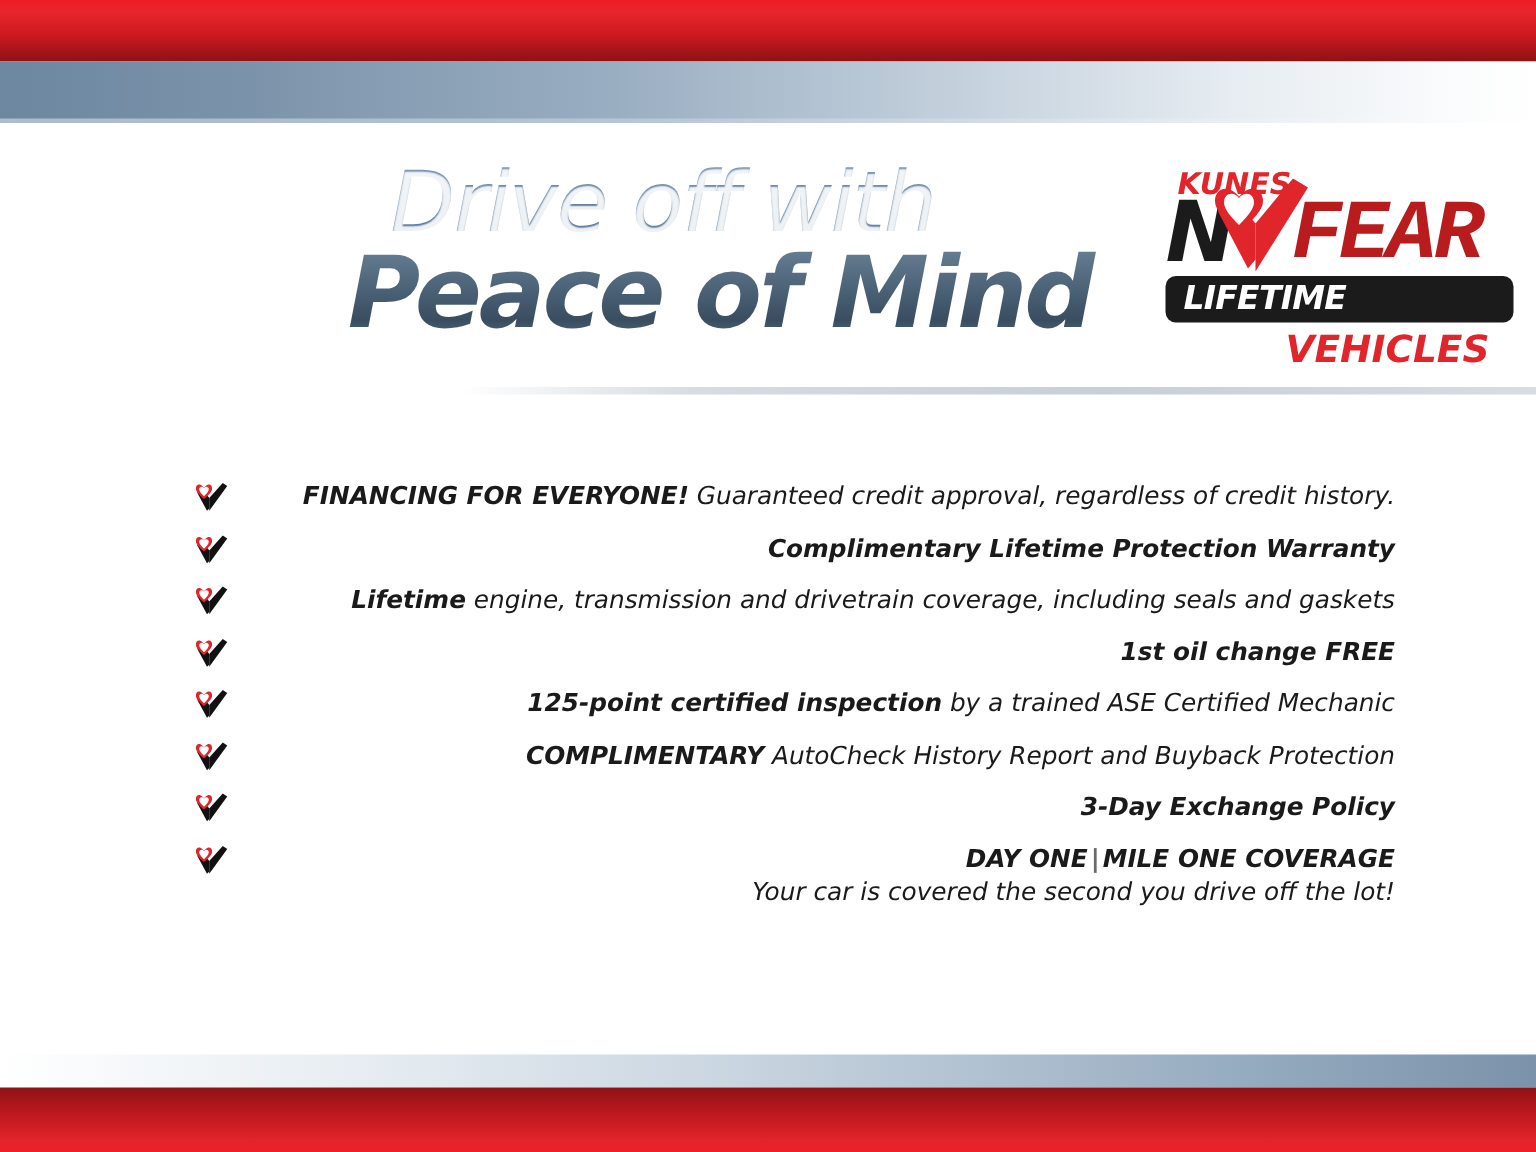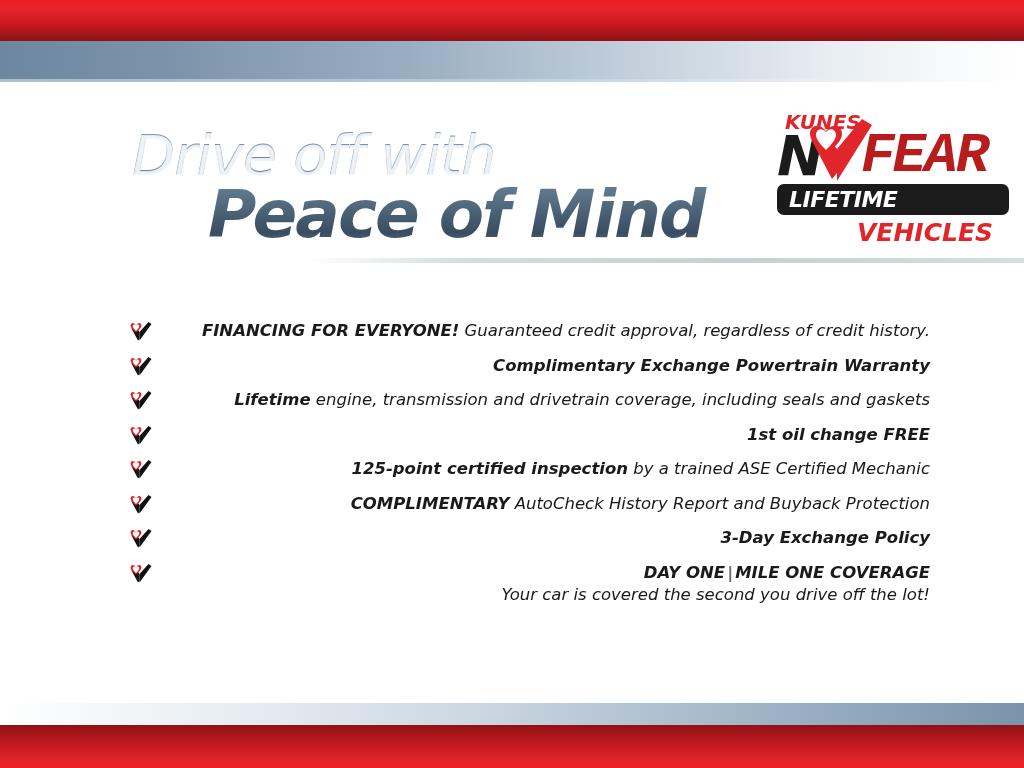--- a/index.html
+++ b/index.html
@@ -51,22 +51,23 @@
     position: absolute;
     left: 0; top: 725px;
     width: 1024px; height: 43px;
     background: linear-gradient(to bottom, #8e1216 0%, #9d1418 12%, #c21920 45%, #e0242b 80%, #ee2027 100%);
   }
 
   
   .headline {
     position: absolute;
     left: 132px;
-    top: 126px;
+    top: 107px;
     width: 620px;
+    text-align: center;
   }
   .headline-line1 {
     font-family: "DejaVu Sans", sans-serif;
     font-style: italic;
     font-weight: 400;
     font-size: 56px;
     line-height: 58px;
     letter-spacing: -1px;
     color: #63809e;
     background: linear-gradient(to bottom, #8099b4 0%, #5c7b9b 60%, #587893 100%);
@@ -286,21 +287,21 @@
       <div class="benefit-text"><span class="b">FINANCING FOR EVERYONE!</span><span class="n"> Guaranteed credit approval, regardless of credit history.</span></div>
     </div>
 
     <div class="benefit">
       <svg class="tick" viewBox="0 0 23 20">
         <path d="M1.5 7.5 L4.5 4.5 L9.5 11 L9.5 18 L8 19.5 Z" fill="#111111"></path>
         <path d="M9.5 11 L9.5 19.5 L21.5 3 L18.5 1 Z" fill="#111111"></path>
         <path d="M5 3.2 C3 1 0.6 2 0.6 4.6 C0.6 6.6 2.6 8.6 6 11.6 C9.4 8.6 11.4 6.6 11.4 4.6 C11.4 2 9 1 7 3.2 L6 4.2 Z" fill="#e0252b"></path>
         <path d="M6 4.4 C7.2 2.8 9.2 3.4 9.2 5.2 C9.2 6.5 7.9 8 6 9.9 C4.1 8 2.8 6.5 2.8 5.2 C2.8 3.4 4.8 2.8 6 4.4 Z" fill="#ffffff"></path>
       </svg>
-      <div class="benefit-text"><span class="b">Complimentary Exchange Powertrain Warranty</span><span class="n"></span></div>
+      <div class="benefit-text"><span class="b">Complimentary Lifetime Protection Warranty</span><span class="n"></span></div>
     </div>
 
     <div class="benefit">
       <svg class="tick" viewBox="0 0 23 20">
         <path d="M1.5 7.5 L4.5 4.5 L9.5 11 L9.5 18 L8 19.5 Z" fill="#111111"></path>
         <path d="M9.5 11 L9.5 19.5 L21.5 3 L18.5 1 Z" fill="#111111"></path>
         <path d="M5 3.2 C3 1 0.6 2 0.6 4.6 C0.6 6.6 2.6 8.6 6 11.6 C9.4 8.6 11.4 6.6 11.4 4.6 C11.4 2 9 1 7 3.2 L6 4.2 Z" fill="#e0252b"></path>
         <path d="M6 4.4 C7.2 2.8 9.2 3.4 9.2 5.2 C9.2 6.5 7.9 8 6 9.9 C4.1 8 2.8 6.5 2.8 5.2 C2.8 3.4 4.8 2.8 6 4.4 Z" fill="#ffffff"></path>
       </svg>
       <div class="benefit-text"><span class="b">Lifetime</span><span class="n"> engine, transmission and drivetrain coverage, including seals and gaskets</span></div>

